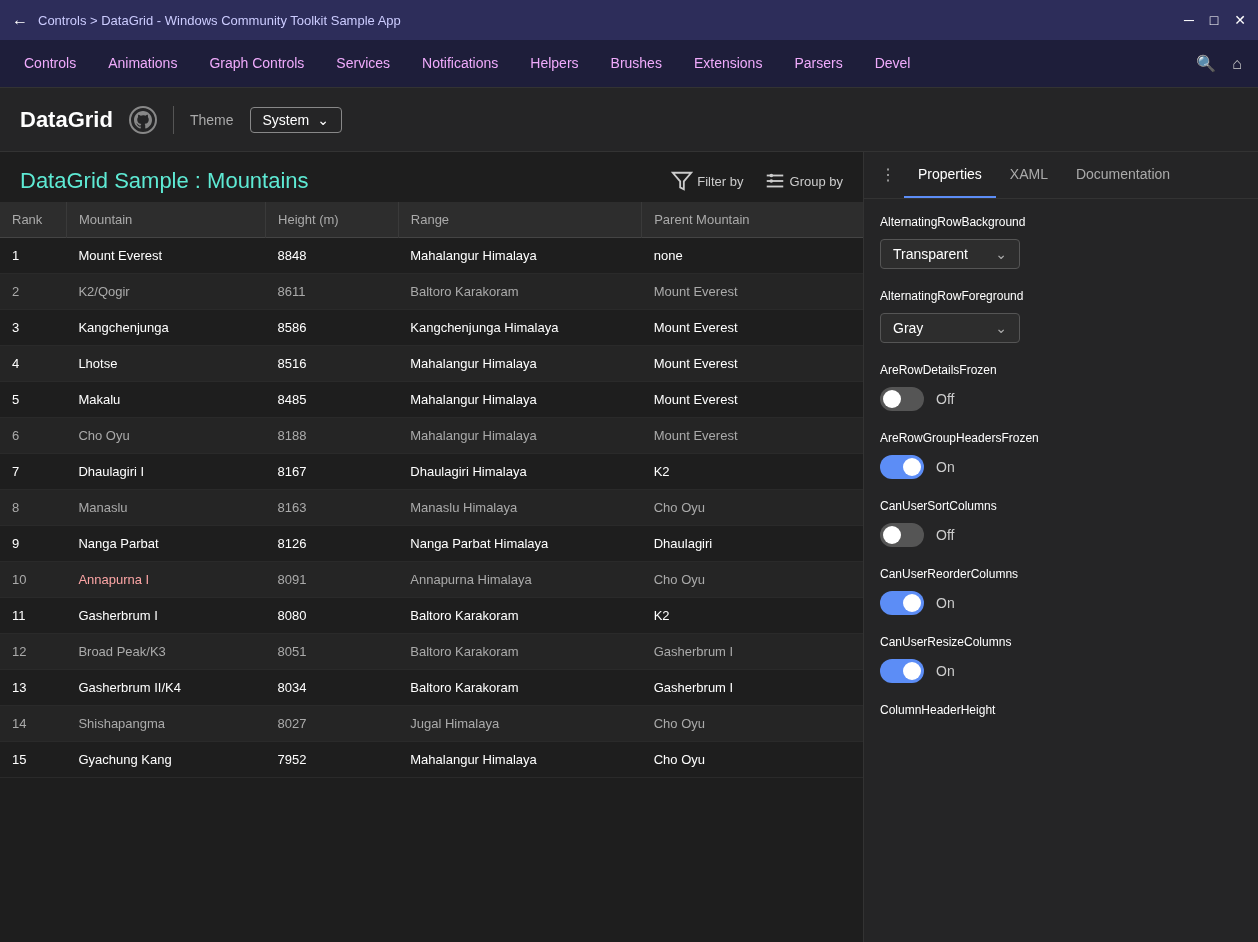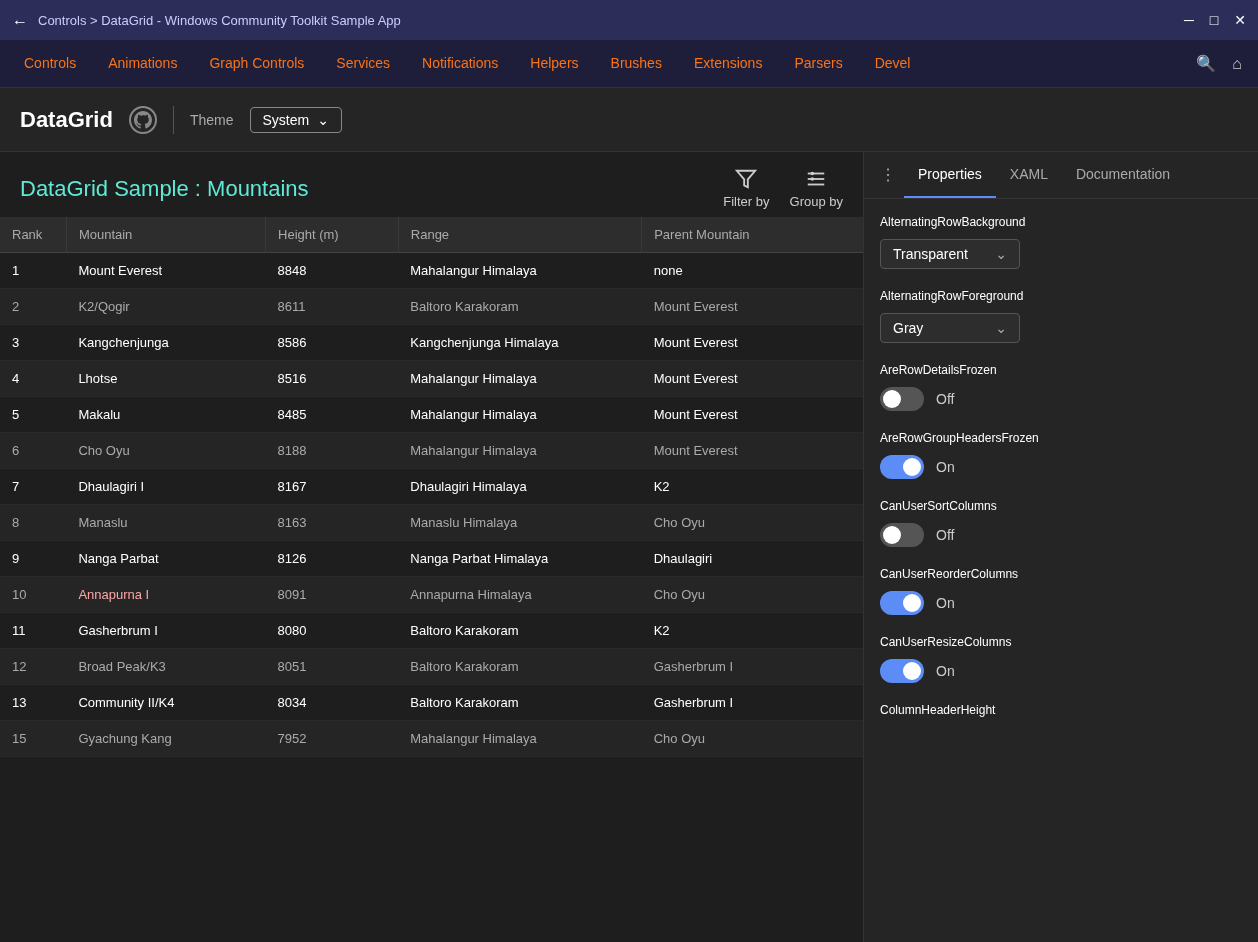--- a/index.html
+++ b/index.html
@@ -46,21 +46,21 @@
       height: 48px;
       display: flex;
       align-items: stretch;
       padding: 0 8px;
       border-bottom: 1px solid #333;
     }
     .top-nav-item {
       padding: 0 16px;
       display: flex;
       align-items: center;
-      color: #f97316;
+      color: #f0abfc;
       cursor: pointer;
       font-size: 14px;
       border-bottom: 2px solid transparent;
     }
     .top-nav-right {
       margin-left: auto;
       display: flex;
       align-items: center;
       gap: 16px;
       padding-right: 8px;
@@ -135,21 +135,21 @@
       gap: 20px;
     }
     .datagrid-title {
       font-size: 22px;
       font-weight: 500;
       color: #5eead4;
       flex: 1;
     }
     .toolbar-item {
       display: flex;
-      flex-direction: column;
+      flex-direction: row;
       align-items: center;
       gap: 4px;
       cursor: pointer;
       color: #ccc;
       font-size: 13px;
     }
     .toolbar-item svg { color: #ccc; }
 
     
     .datagrid-table-wrapper {
@@ -455,24 +455,31 @@
             </tr>
             <tr style="background: rgb(37, 37, 37);">
               <td style="color: rgb(170, 170, 170);">12</td>
               <td style="color: rgb(170, 170, 170);">Broad Peak/K3</td>
               <td style="color: rgb(170, 170, 170);">8051</td>
               <td style="color: rgb(170, 170, 170);">Baltoro Karakoram</td>
               <td style="color: rgb(170, 170, 170);">Gasherbrum I</td>
             </tr>
             <tr>
               <td>13</td>
-              <td>Community II/K4</td>
+              <td>Gasherbrum II/K4</td>
               <td>8034</td>
               <td>Baltoro Karakoram</td>
               <td>Gasherbrum I</td>
+            </tr>
+            <tr style="background: rgb(37, 37, 37);">
+              <td style="color: rgb(170, 170, 170);">14</td>
+              <td style="color: rgb(170, 170, 170);">Shishapangma</td>
+              <td style="color: rgb(170, 170, 170);">8027</td>
+              <td style="color: rgb(170, 170, 170);">Jugal Himalaya</td>
+              <td style="color: rgb(170, 170, 170);">Cho Oyu</td>
             </tr>
             <tr>
               <td>15</td>
               <td>Gyachung Kang</td>
               <td>7952</td>
               <td>Mahalangur Himalaya</td>
               <td>Cho Oyu</td>
             </tr>
           </tbody>
       </table>

